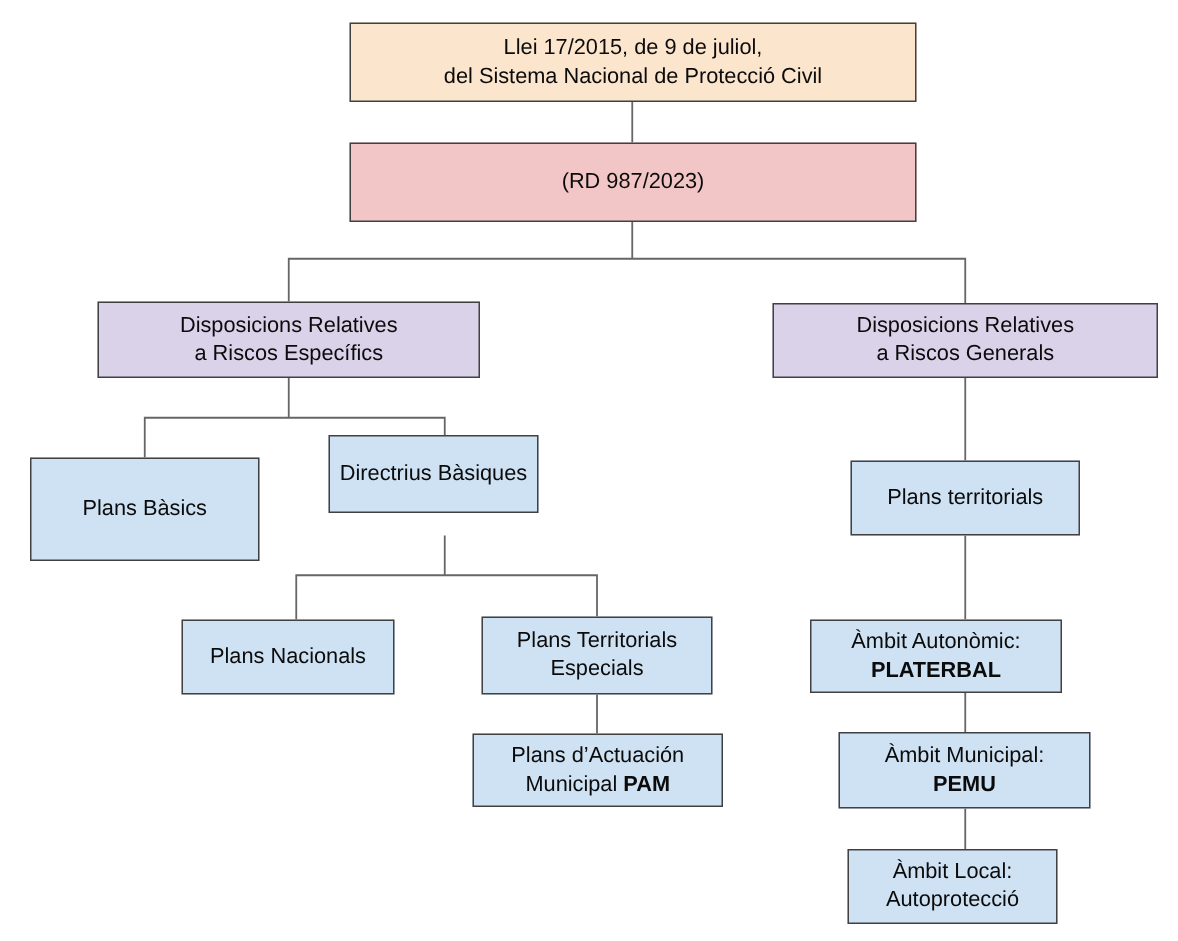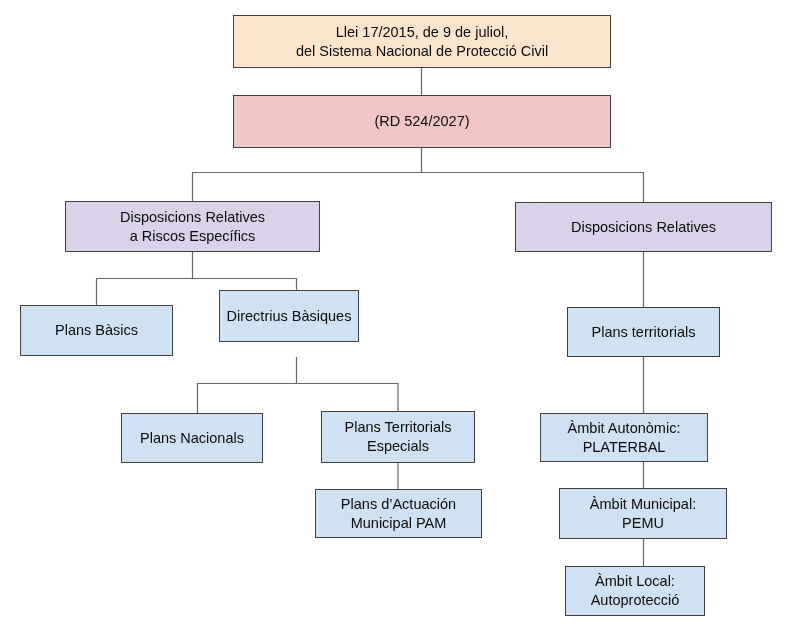--- a/index.html
+++ b/index.html
@@ -28,32 +28,32 @@
     display: flex;
     flex-direction: column;
     align-items: center;
     justify-content: center;
     text-align: center;
     font-size: 14.5px;
     line-height: 19px;
     color: #0b0b0b;
   }
   .node .line { display: block; white-space: nowrap; }
-  .b { font-weight: normal; }
+  .b { font-weight: bold; }
 
   .fill-peach  { background: var(--peach,  #fce5cd); }
   .fill-pink   { background: var(--pink,   #f2c6c6); }
   .fill-purple { background: var(--purple, #d9d2e9); }
   .fill-blue   { background: var(--blue,   #cfe2f3); }
 
   #n-llei          { left: 233px; top: 15px;  width: 378px; height: 53px; }
   #n-norma         { left: 233px; top: 95px;  width: 378px; height: 53px; }
   #n-disp-esp      { left: 65px;  top: 201px; width: 255px; height: 51px; }
   #n-disp-gen      { left: 515px; top: 202px; width: 257px; height: 50px; }
-  #n-plans-basics  { left: 20px;  top: 305px; width: 153px; height: 51px; }
+  #n-plans-basics  { left: 20px;  top: 305px; width: 153px; height: 69px; }
   #n-directrius    { left: 219px; top: 290px; width: 140px; height: 52px; }
   #n-plans-terr    { left: 567px; top: 307px; width: 153px; height: 50px; }
   #n-plans-nac     { left: 121px; top: 413px; width: 142px; height: 50px; }
   #n-pte           { left: 321px; top: 411px; width: 154px; height: 52px; }
   #n-platerbal     { left: 540px; top: 413px; width: 168px; height: 49px; }
   #n-pam           { left: 315px; top: 489px; width: 167px; height: 49px; }
   #n-pemu          { left: 559px; top: 488px; width: 168px; height: 51px; }
   #n-autoprot      { left: 565px; top: 566px; width: 140px; height: 50px; }
 </style>
 </head>
@@ -80,30 +80,31 @@
       <path d="M643.5 539 V566"></path>
     </g>
   </svg>
 
   <div class="node fill-peach" id="n-llei">
     <span class="line">Llei 17/2015, de 9 de juliol,</span>
     <span class="line">del Sistema Nacional de Protecció Civil</span>
   </div>
 
   <div class="node fill-pink" id="n-norma">
-    <span class="line">(RD 524/2027)</span>
+    <span class="line">(RD 987/2023)</span>
   </div>
 
   <div class="node fill-purple" id="n-disp-esp">
     <span class="line">Disposicions Relatives</span>
     <span class="line">a Riscos Específics</span>
   </div>
 
   <div class="node fill-purple" id="n-disp-gen">
     <span class="line">Disposicions Relatives</span>
+    <span class="line">a Riscos Generals</span>
   </div>
 
   <div class="node fill-blue" id="n-plans-basics">
     <span class="line">Plans Bàsics</span>
   </div>
 
   <div class="node fill-blue" id="n-directrius">
     <span class="line">Directrius Bàsiques</span>
   </div>
 

